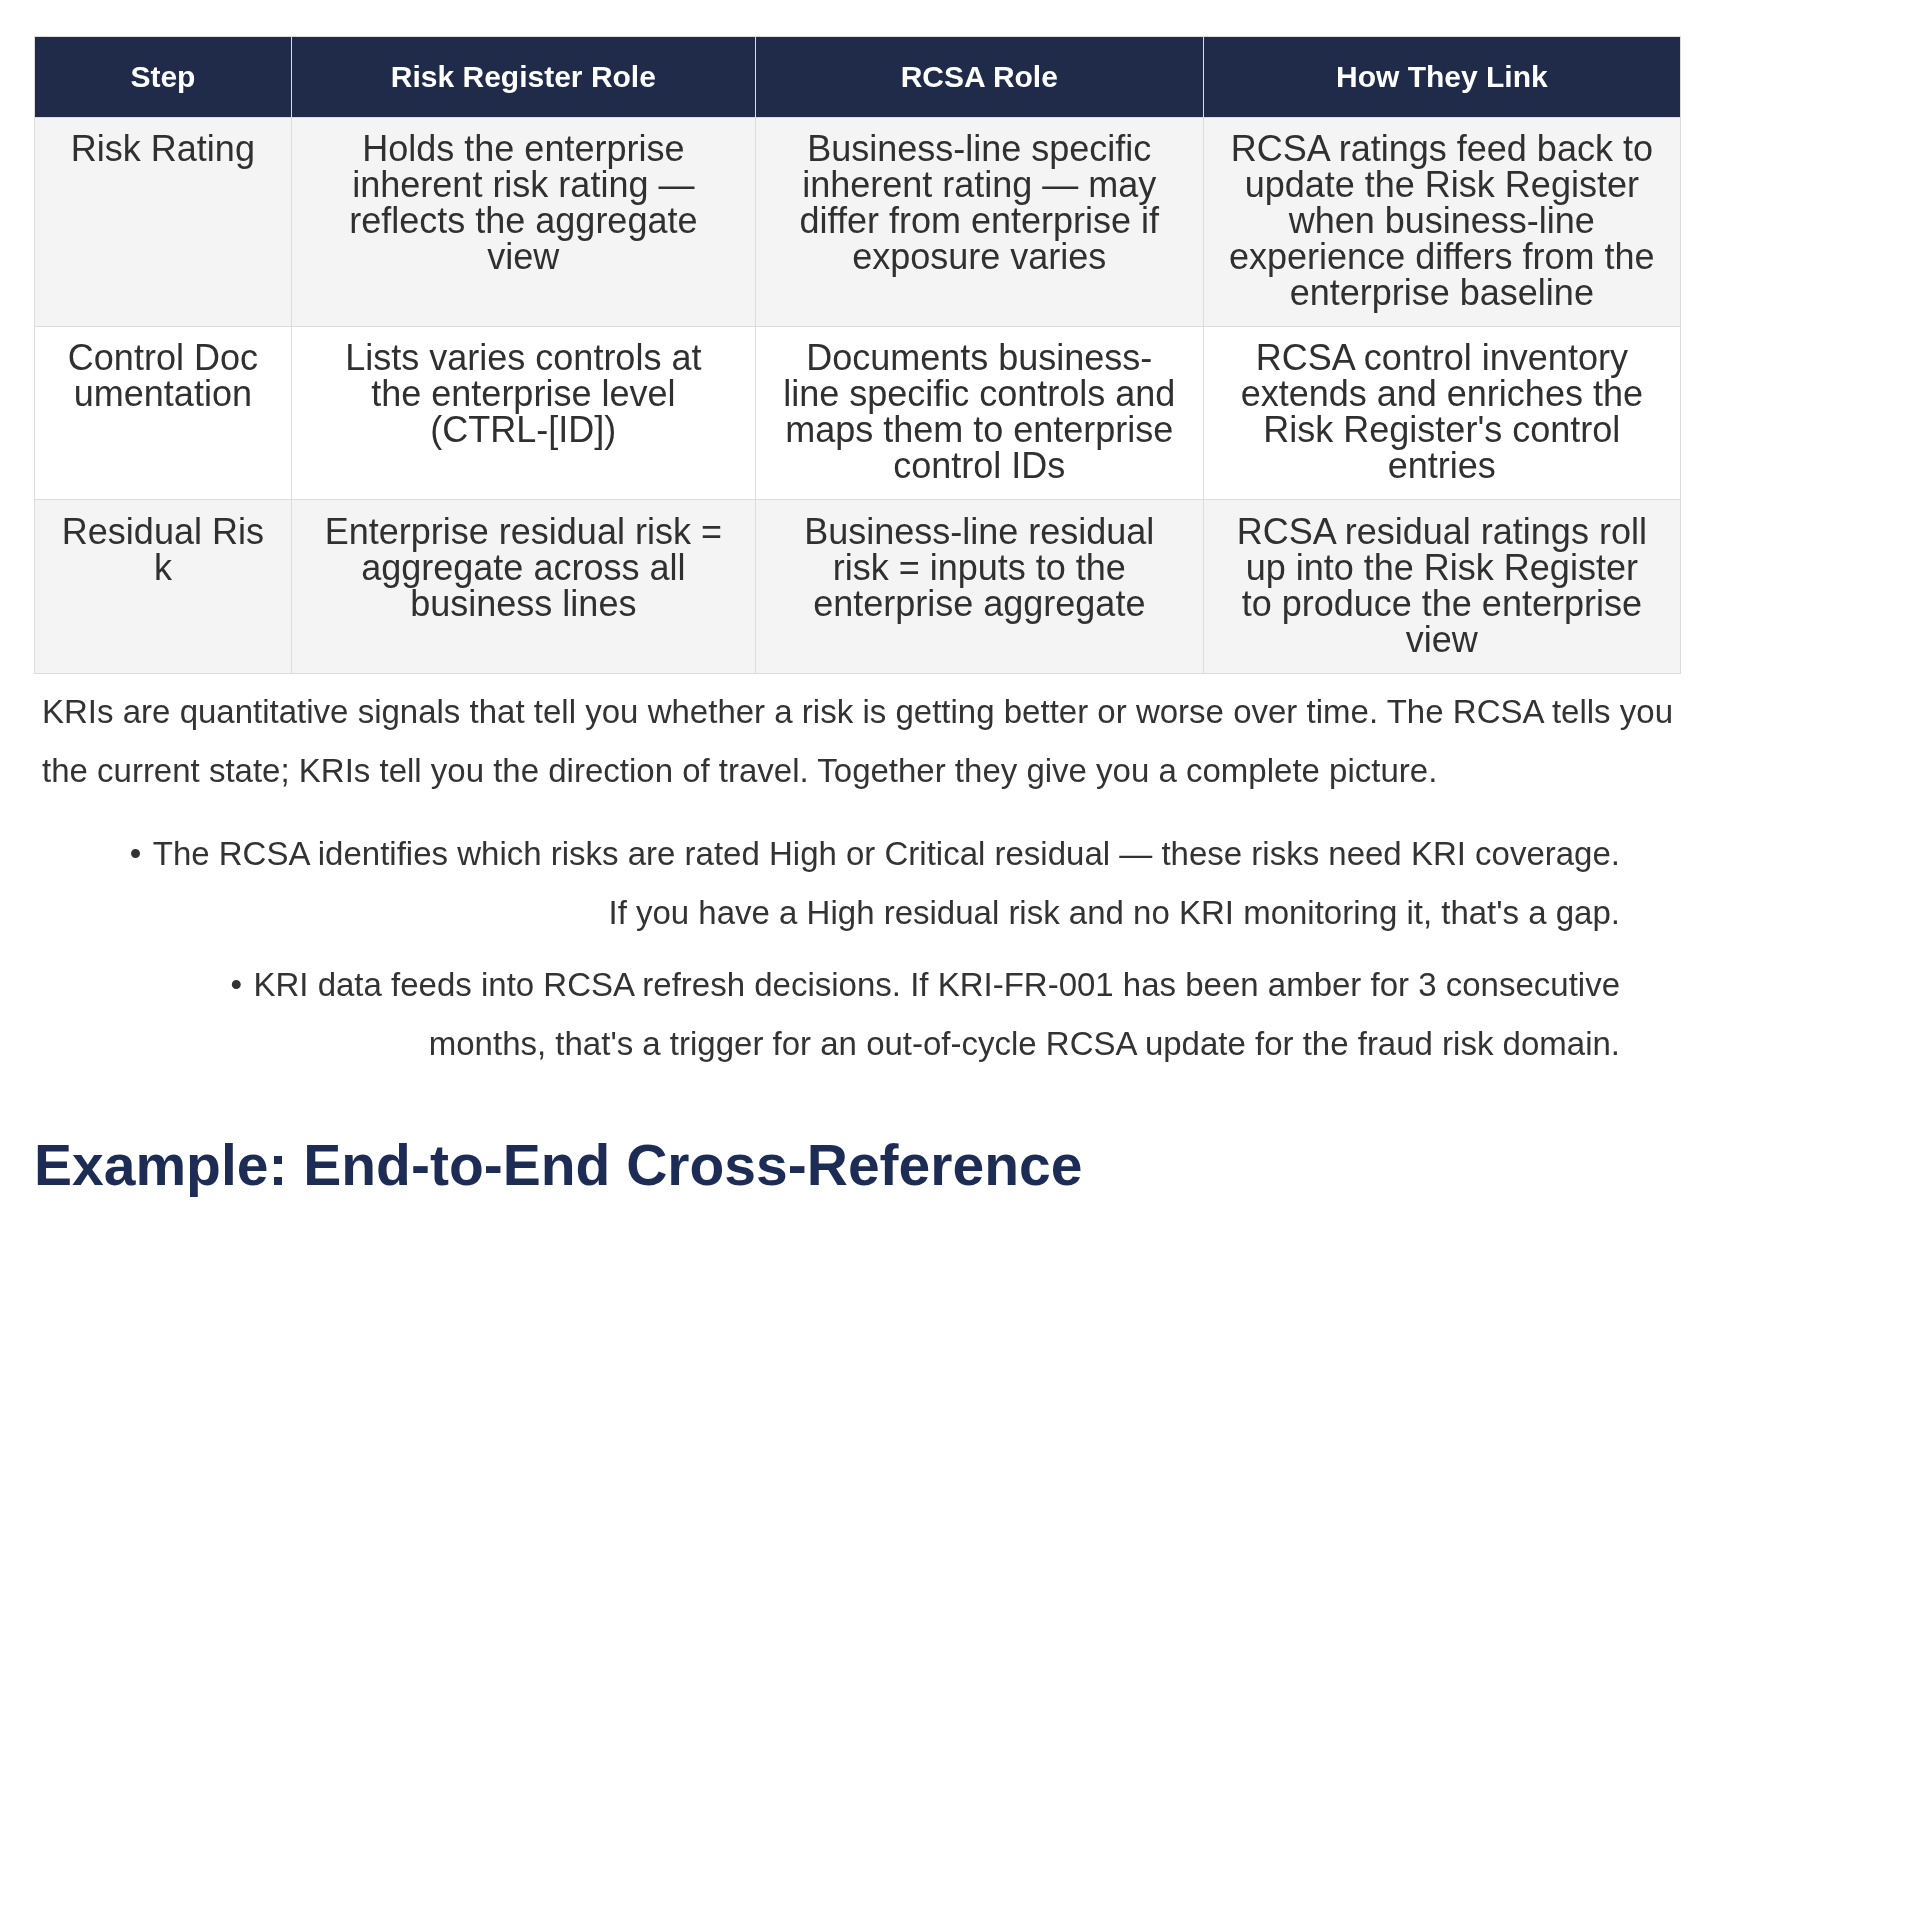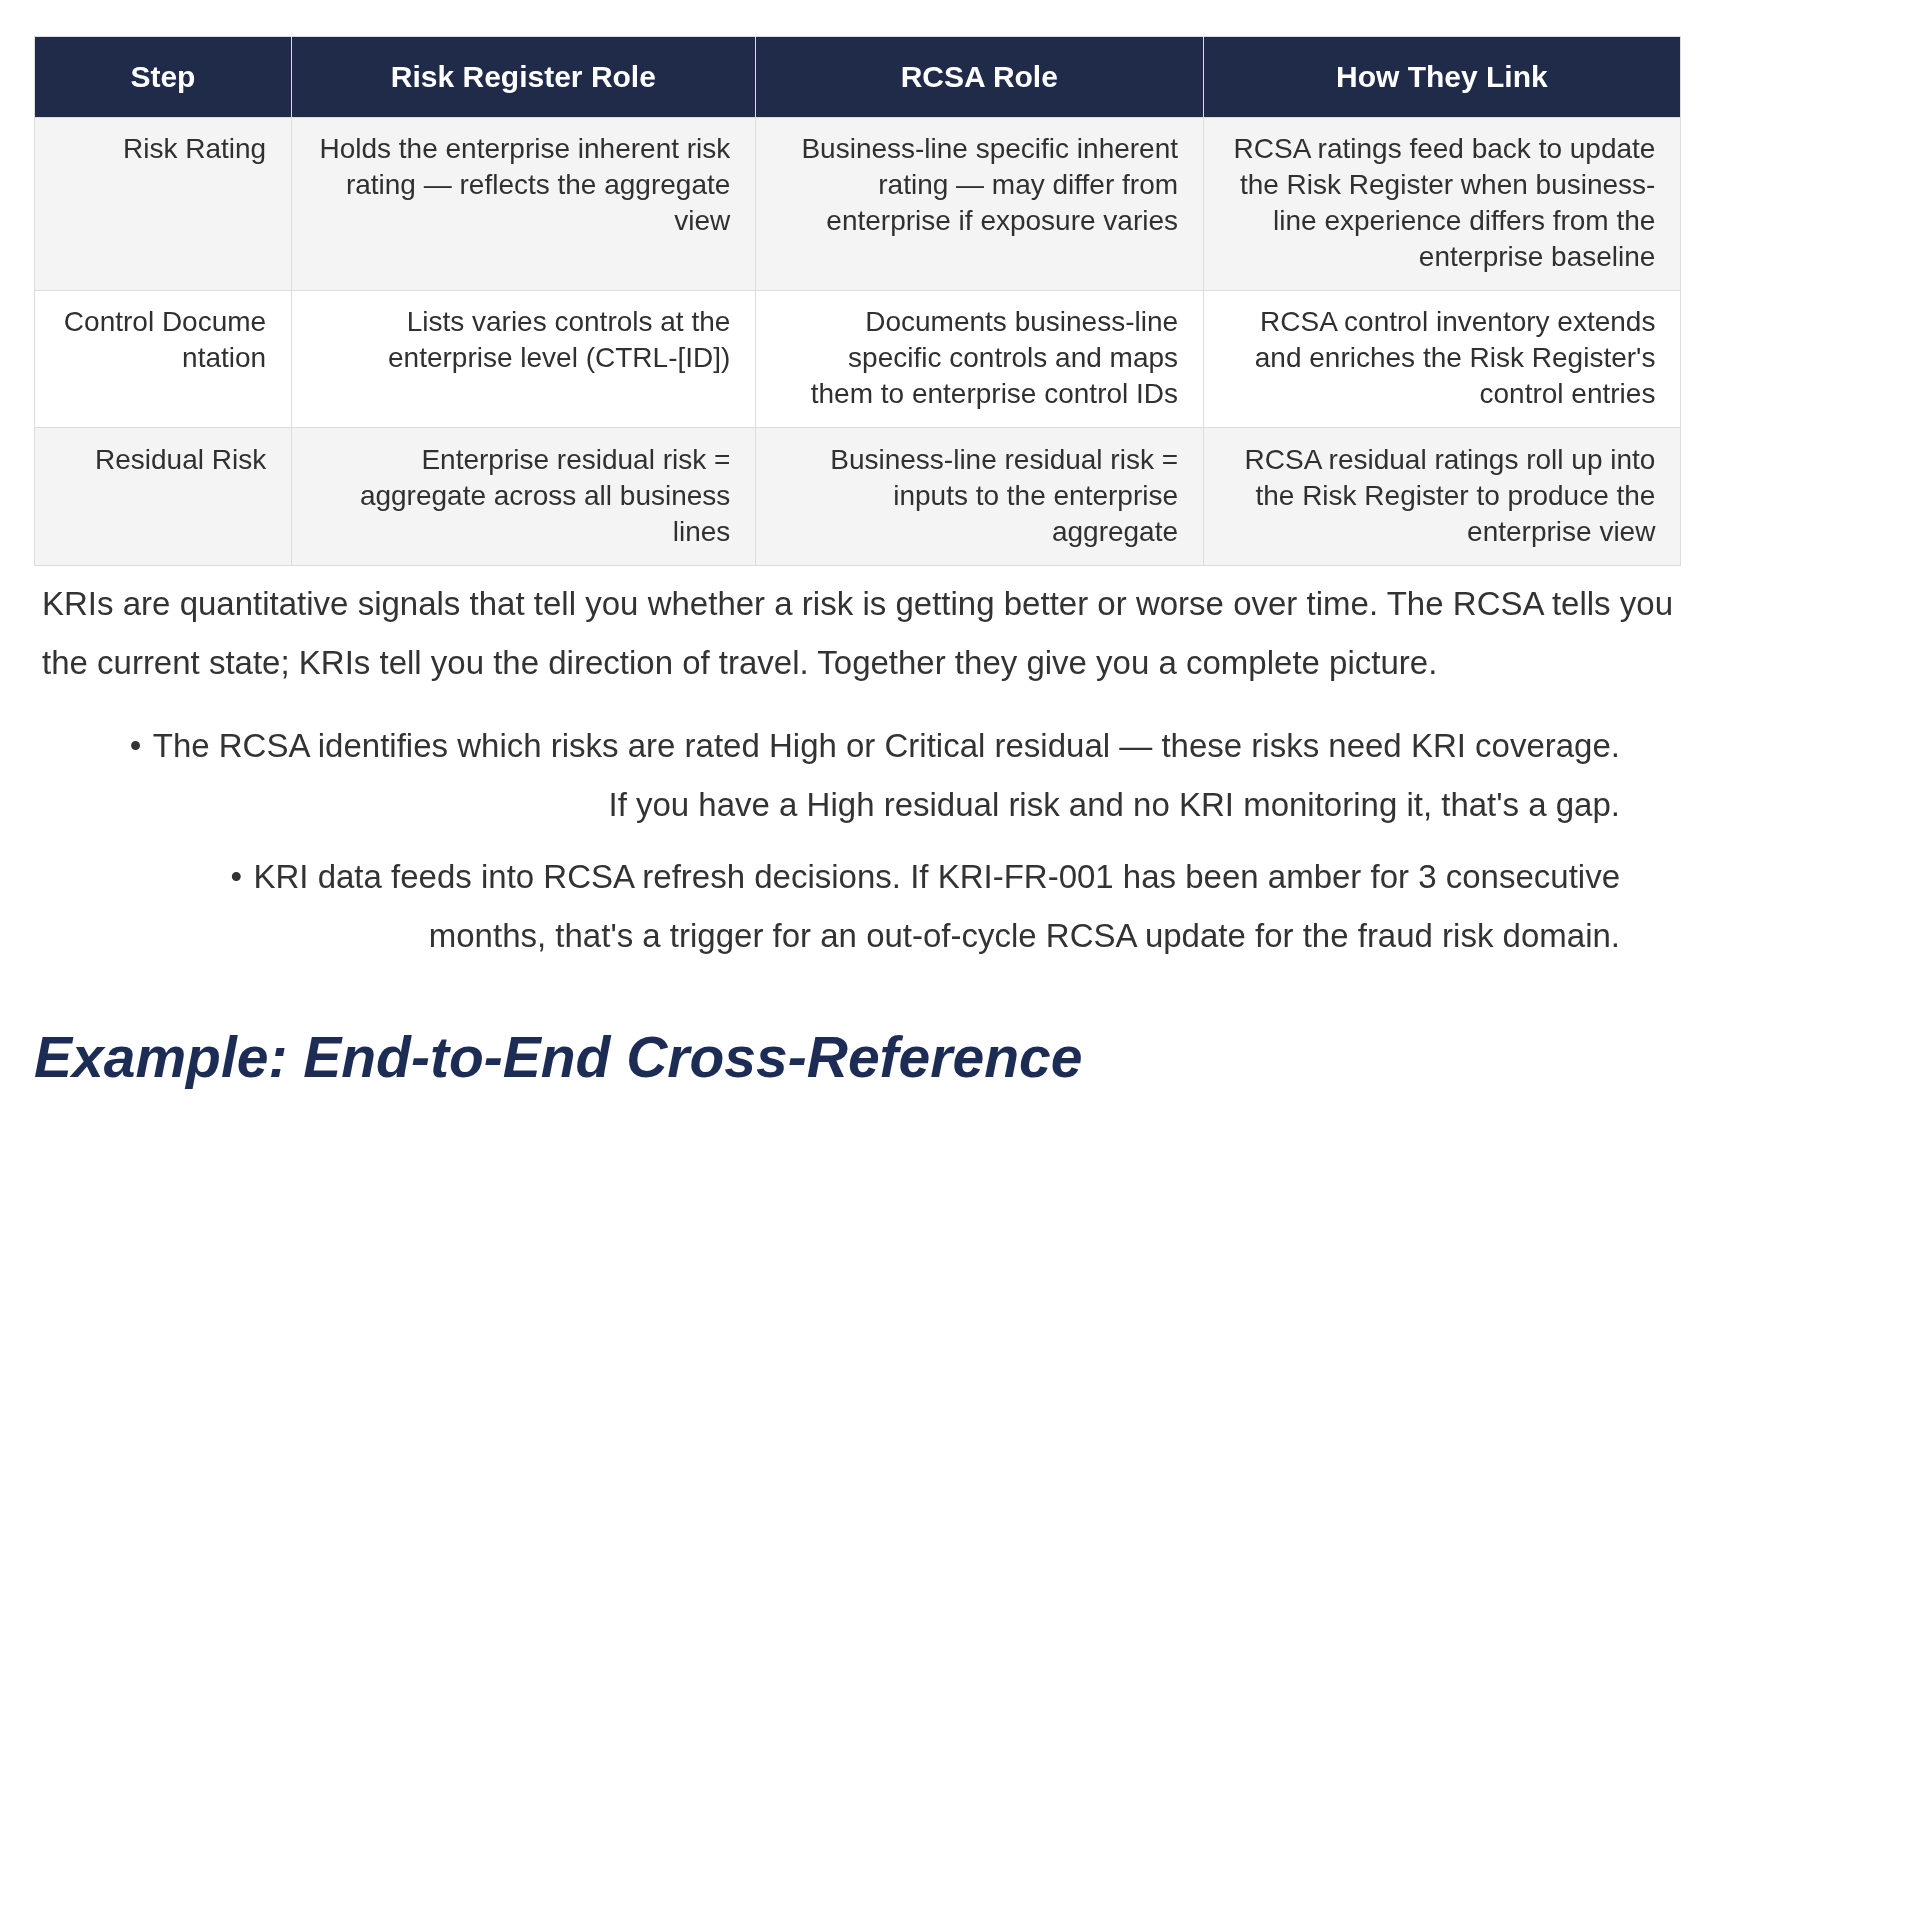--- a/index.html
+++ b/index.html
@@ -31,46 +31,45 @@
   table.compare th{
     background:var(--header_bg,#1f2b49);
     color:var(--header_text,#fff);
     font-size:30px;
     font-weight:bold;
     text-align:center;
     padding:23px 13.2px;
     border:1.9px solid var(--border_color,#dcdcdc);
   }
   table.compare td{
-    font-size:28px;
+    font-size:36px;
     line-height:36px;
     color:var(--table_text,#303030);
     vertical-align:top;
-    text-align:right;
+    text-align:center;
     padding:13.2px 24.6px 15px 24.6px;
     border:1.9px solid var(--border_color,#dcdcdc);
     background:#ffffff;
   }
   table.compare tbody tr:nth-child(odd) td{ background:var(--row_alt_bg,#f4f4f5); }
   td.cell-step{ word-break:break-all; }
   .col-step{width:15.6%;}
   .col-rr{width:28.2%;}
   .col-rcsa{width:27.2%;}
   .col-link{width:29%;}
 
   h2.section-heading{
     color:var(--heading_text,#1d2c55);
     font-size:57px;
     line-height:62px;
     font-weight:bold;
     margin:263px 0 42px 0;
   }
   h2.example-heading{
     margin:61px 0 0 0;
-    font-style:italic;
   }
   p.intro{
     font-size:33px;
     line-height:59px;
     margin:8px;
     text-align:justify;
     color:var(--body_text,#333);
   }
   .bullets{
     margin:24.6px 0 0 76px;

